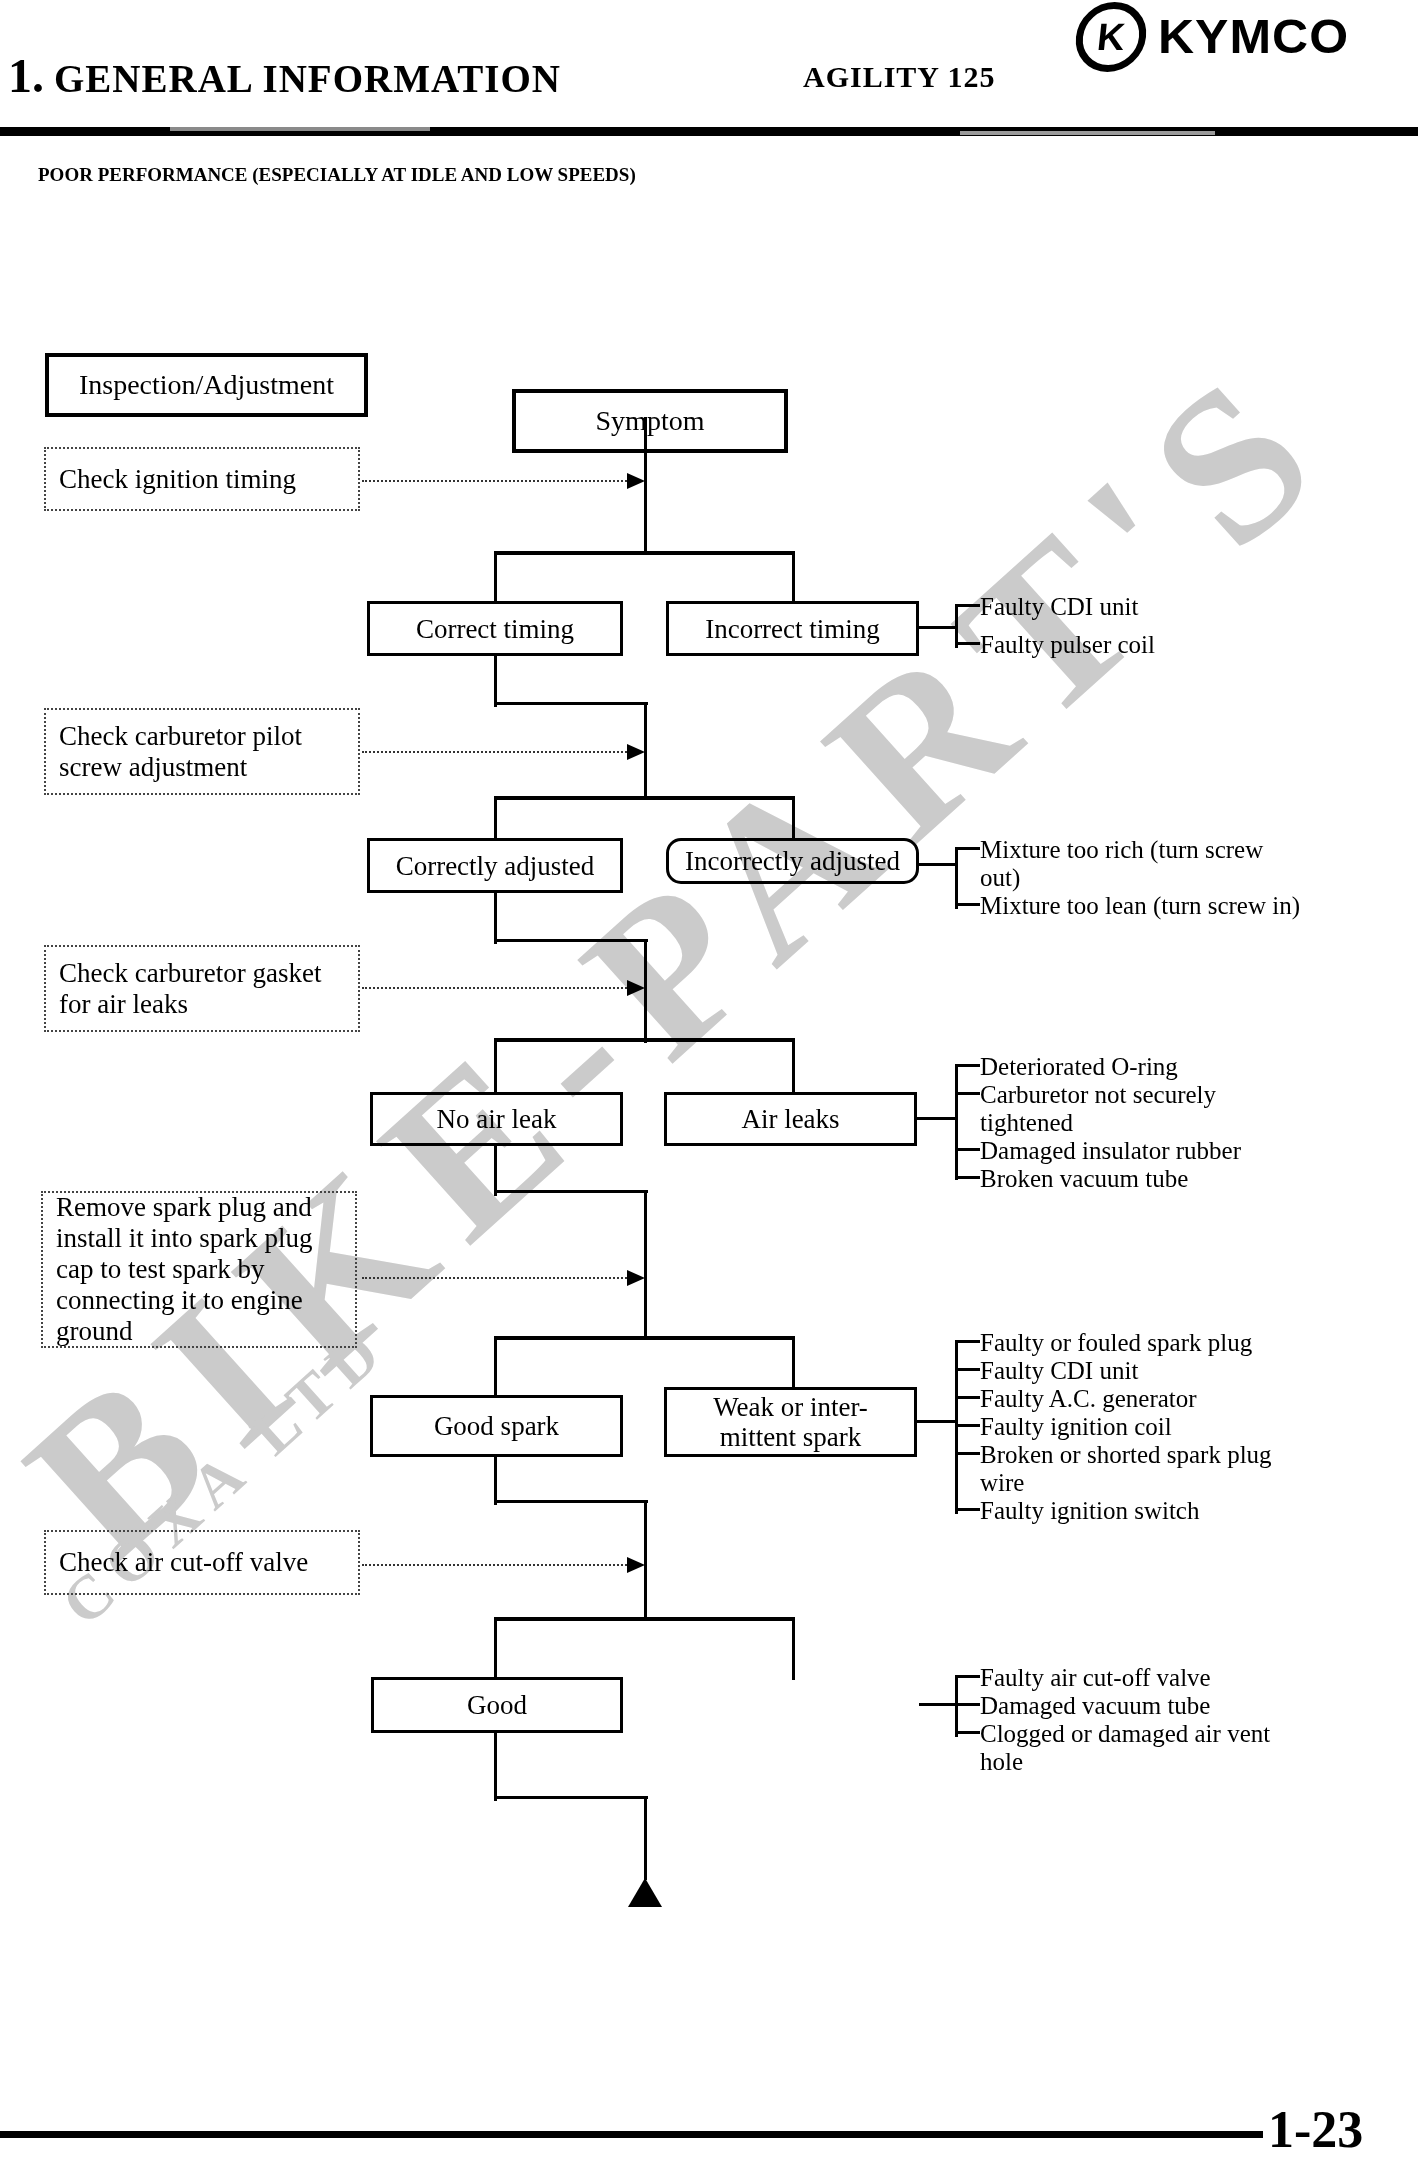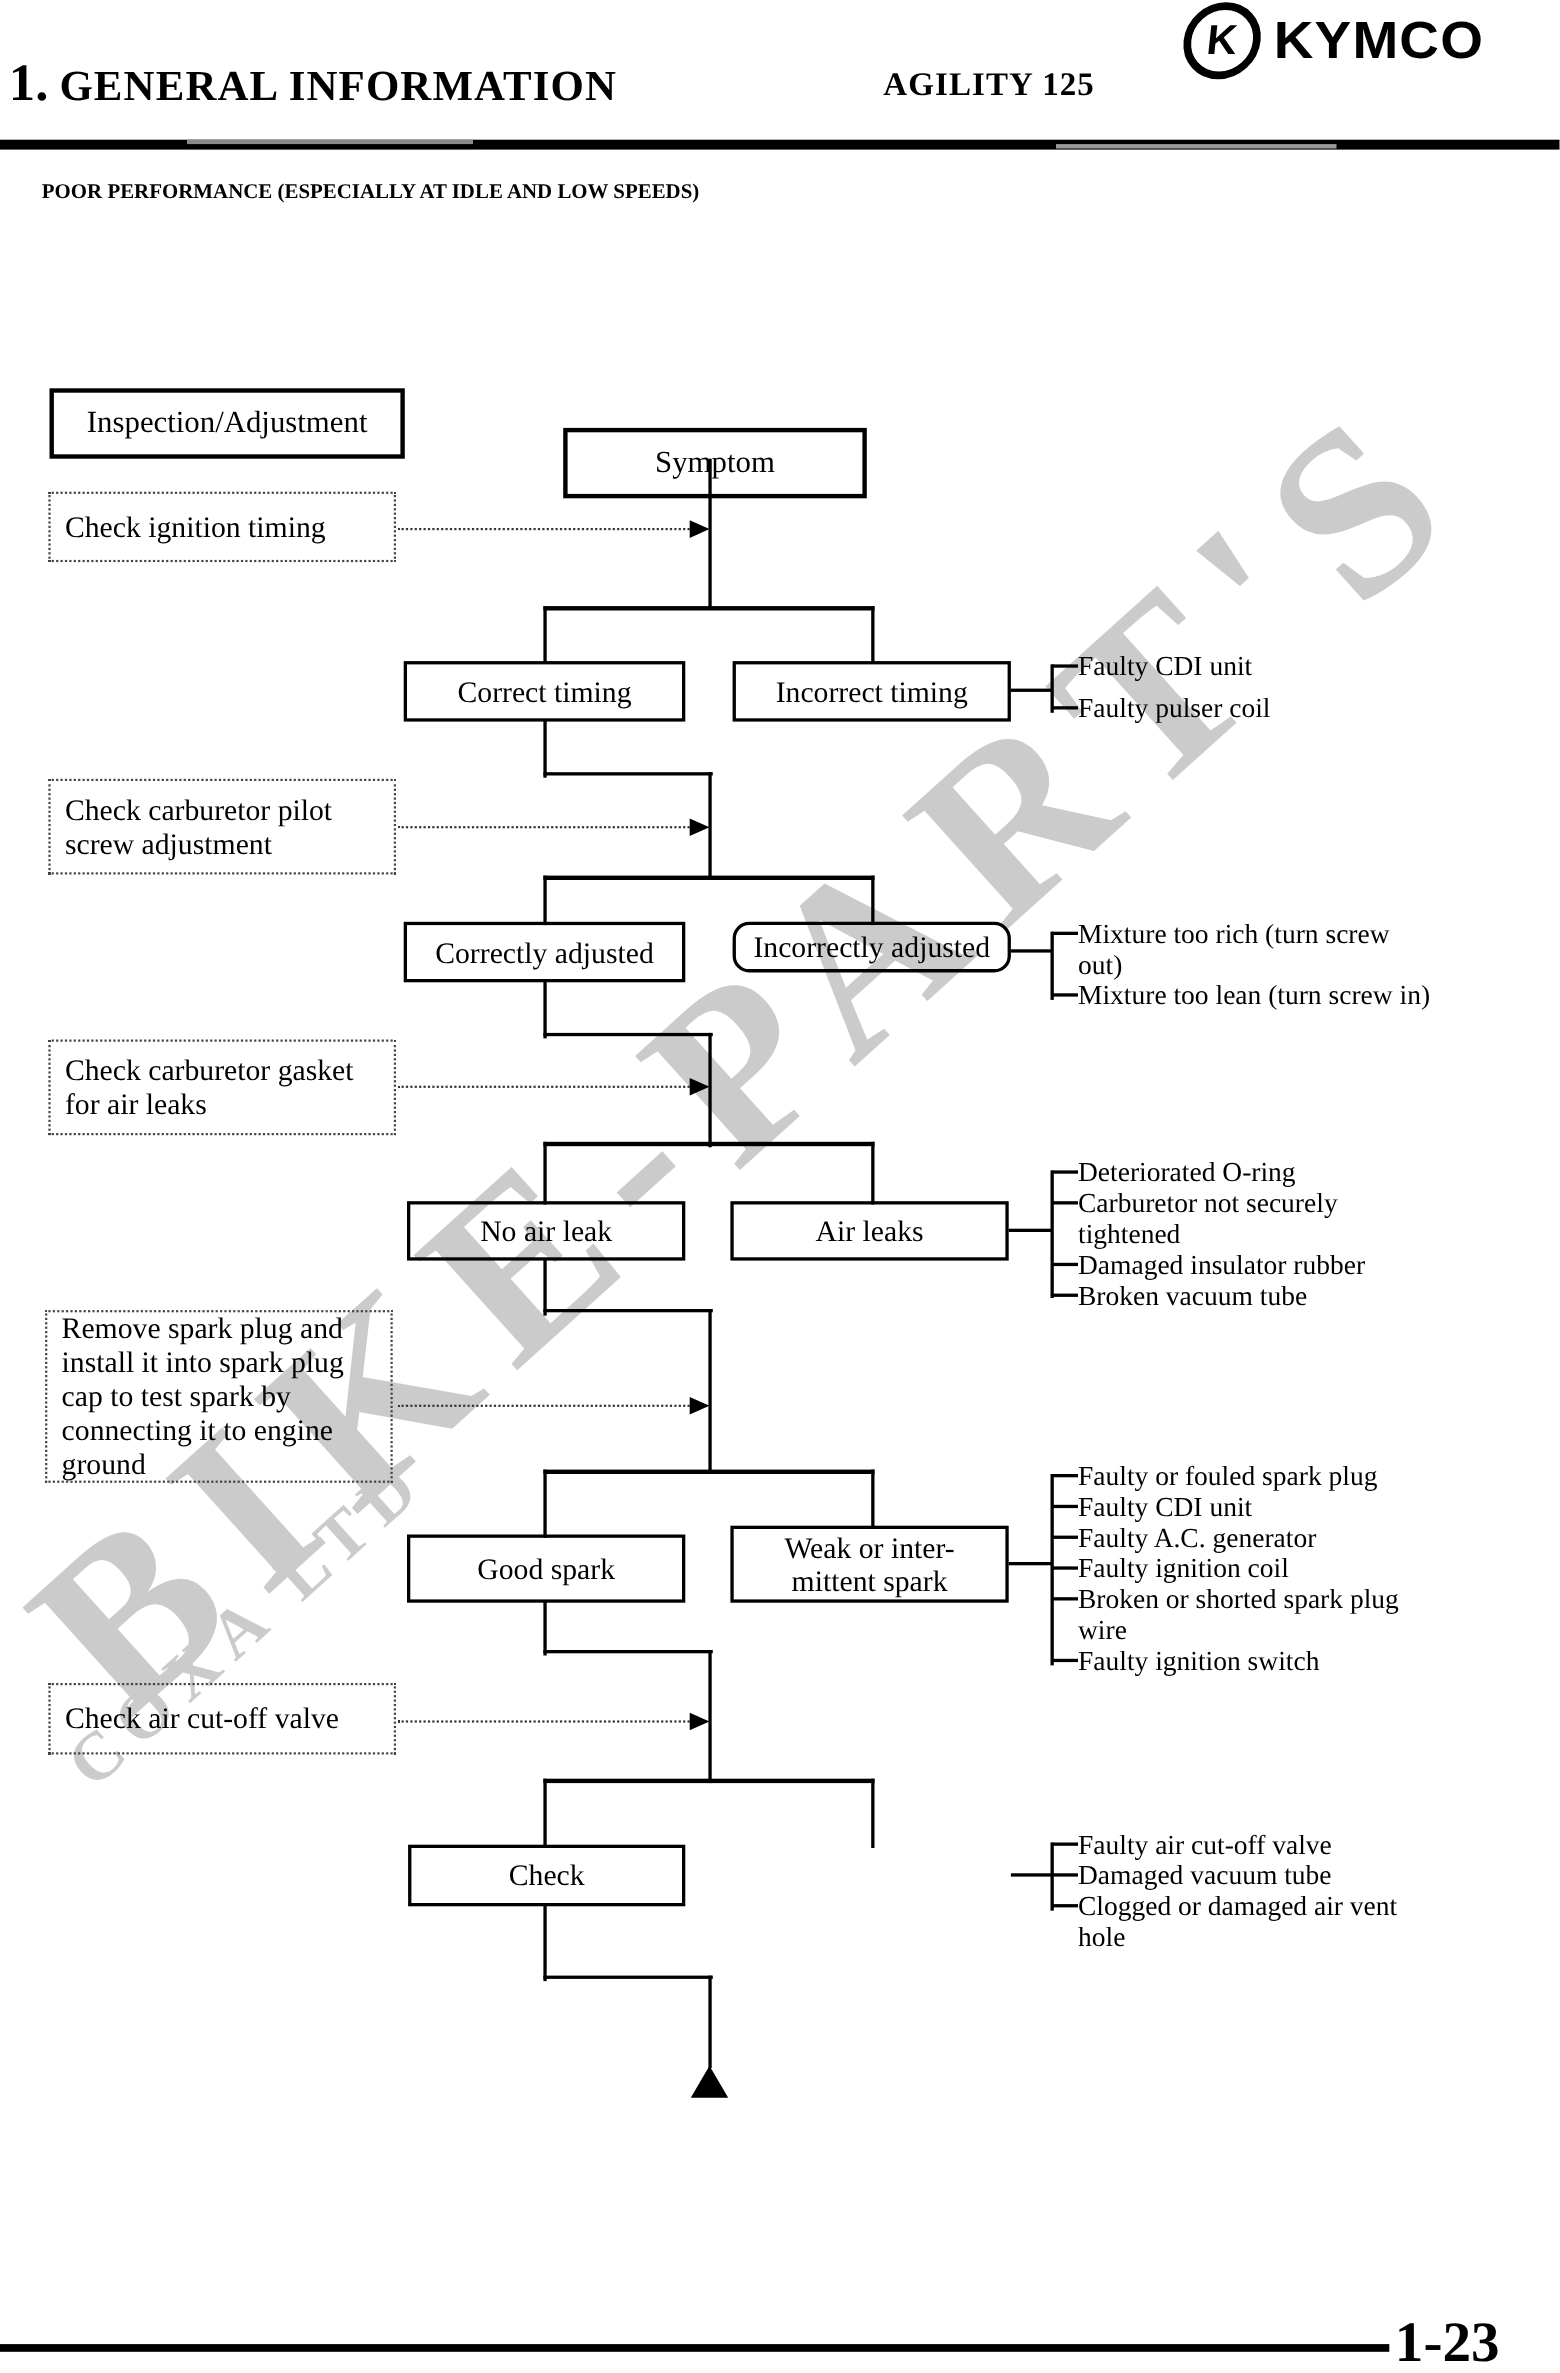--- a/index.html
+++ b/index.html
@@ -143,21 +143,21 @@
 
   <div class="fbox" style="left:367px;top:601px;width:256px;height:55px;">Correct timing</div>
   <div class="fbox" style="left:666px;top:601px;width:253px;height:55px;">Incorrect timing</div>
   <div class="fbox" style="left:367px;top:838px;width:256px;height:55px;text-align:right;">Correctly adjusted</div>
   <div class="fbox" style="left:666px;top:838px;width:253px;height:46px;border-radius:15px;">Incorrectly adjusted</div>
   <div class="fbox" style="left:370px;top:1092px;width:253px;height:54px;">No air leak</div>
   <div class="fbox" style="left:664px;top:1092px;width:253px;height:54px;">Air leaks</div>
   <div class="fbox" style="left:370px;top:1395px;width:253px;height:62px;">Good spark</div>
   <div class="fbox pre" style="left:664px;top:1387px;width:253px;height:70px;">Weak or inter-
 mittent spark</div>
-  <div class="fbox" style="left:371px;top:1677px;width:252px;height:56px;">Check</div>
+  <div class="fbox" style="left:371px;top:1677px;width:252px;height:56px;">Good</div>
 
   <div class="conn" style="left:919px;top:626px;width:37px;"></div>
   <div class="bracket" style="top:604px;height:44px;"></div>
   <div class="causes" style="top:593px;">
     <div class="cause spaced">Faulty CDI unit</div>
     <div class="cause">Faulty pulser coil</div>
   </div>
 
   <div class="conn" style="left:919px;top:863px;width:37px;"></div>
   <div class="bracket" style="top:847px;height:62px;"></div>

